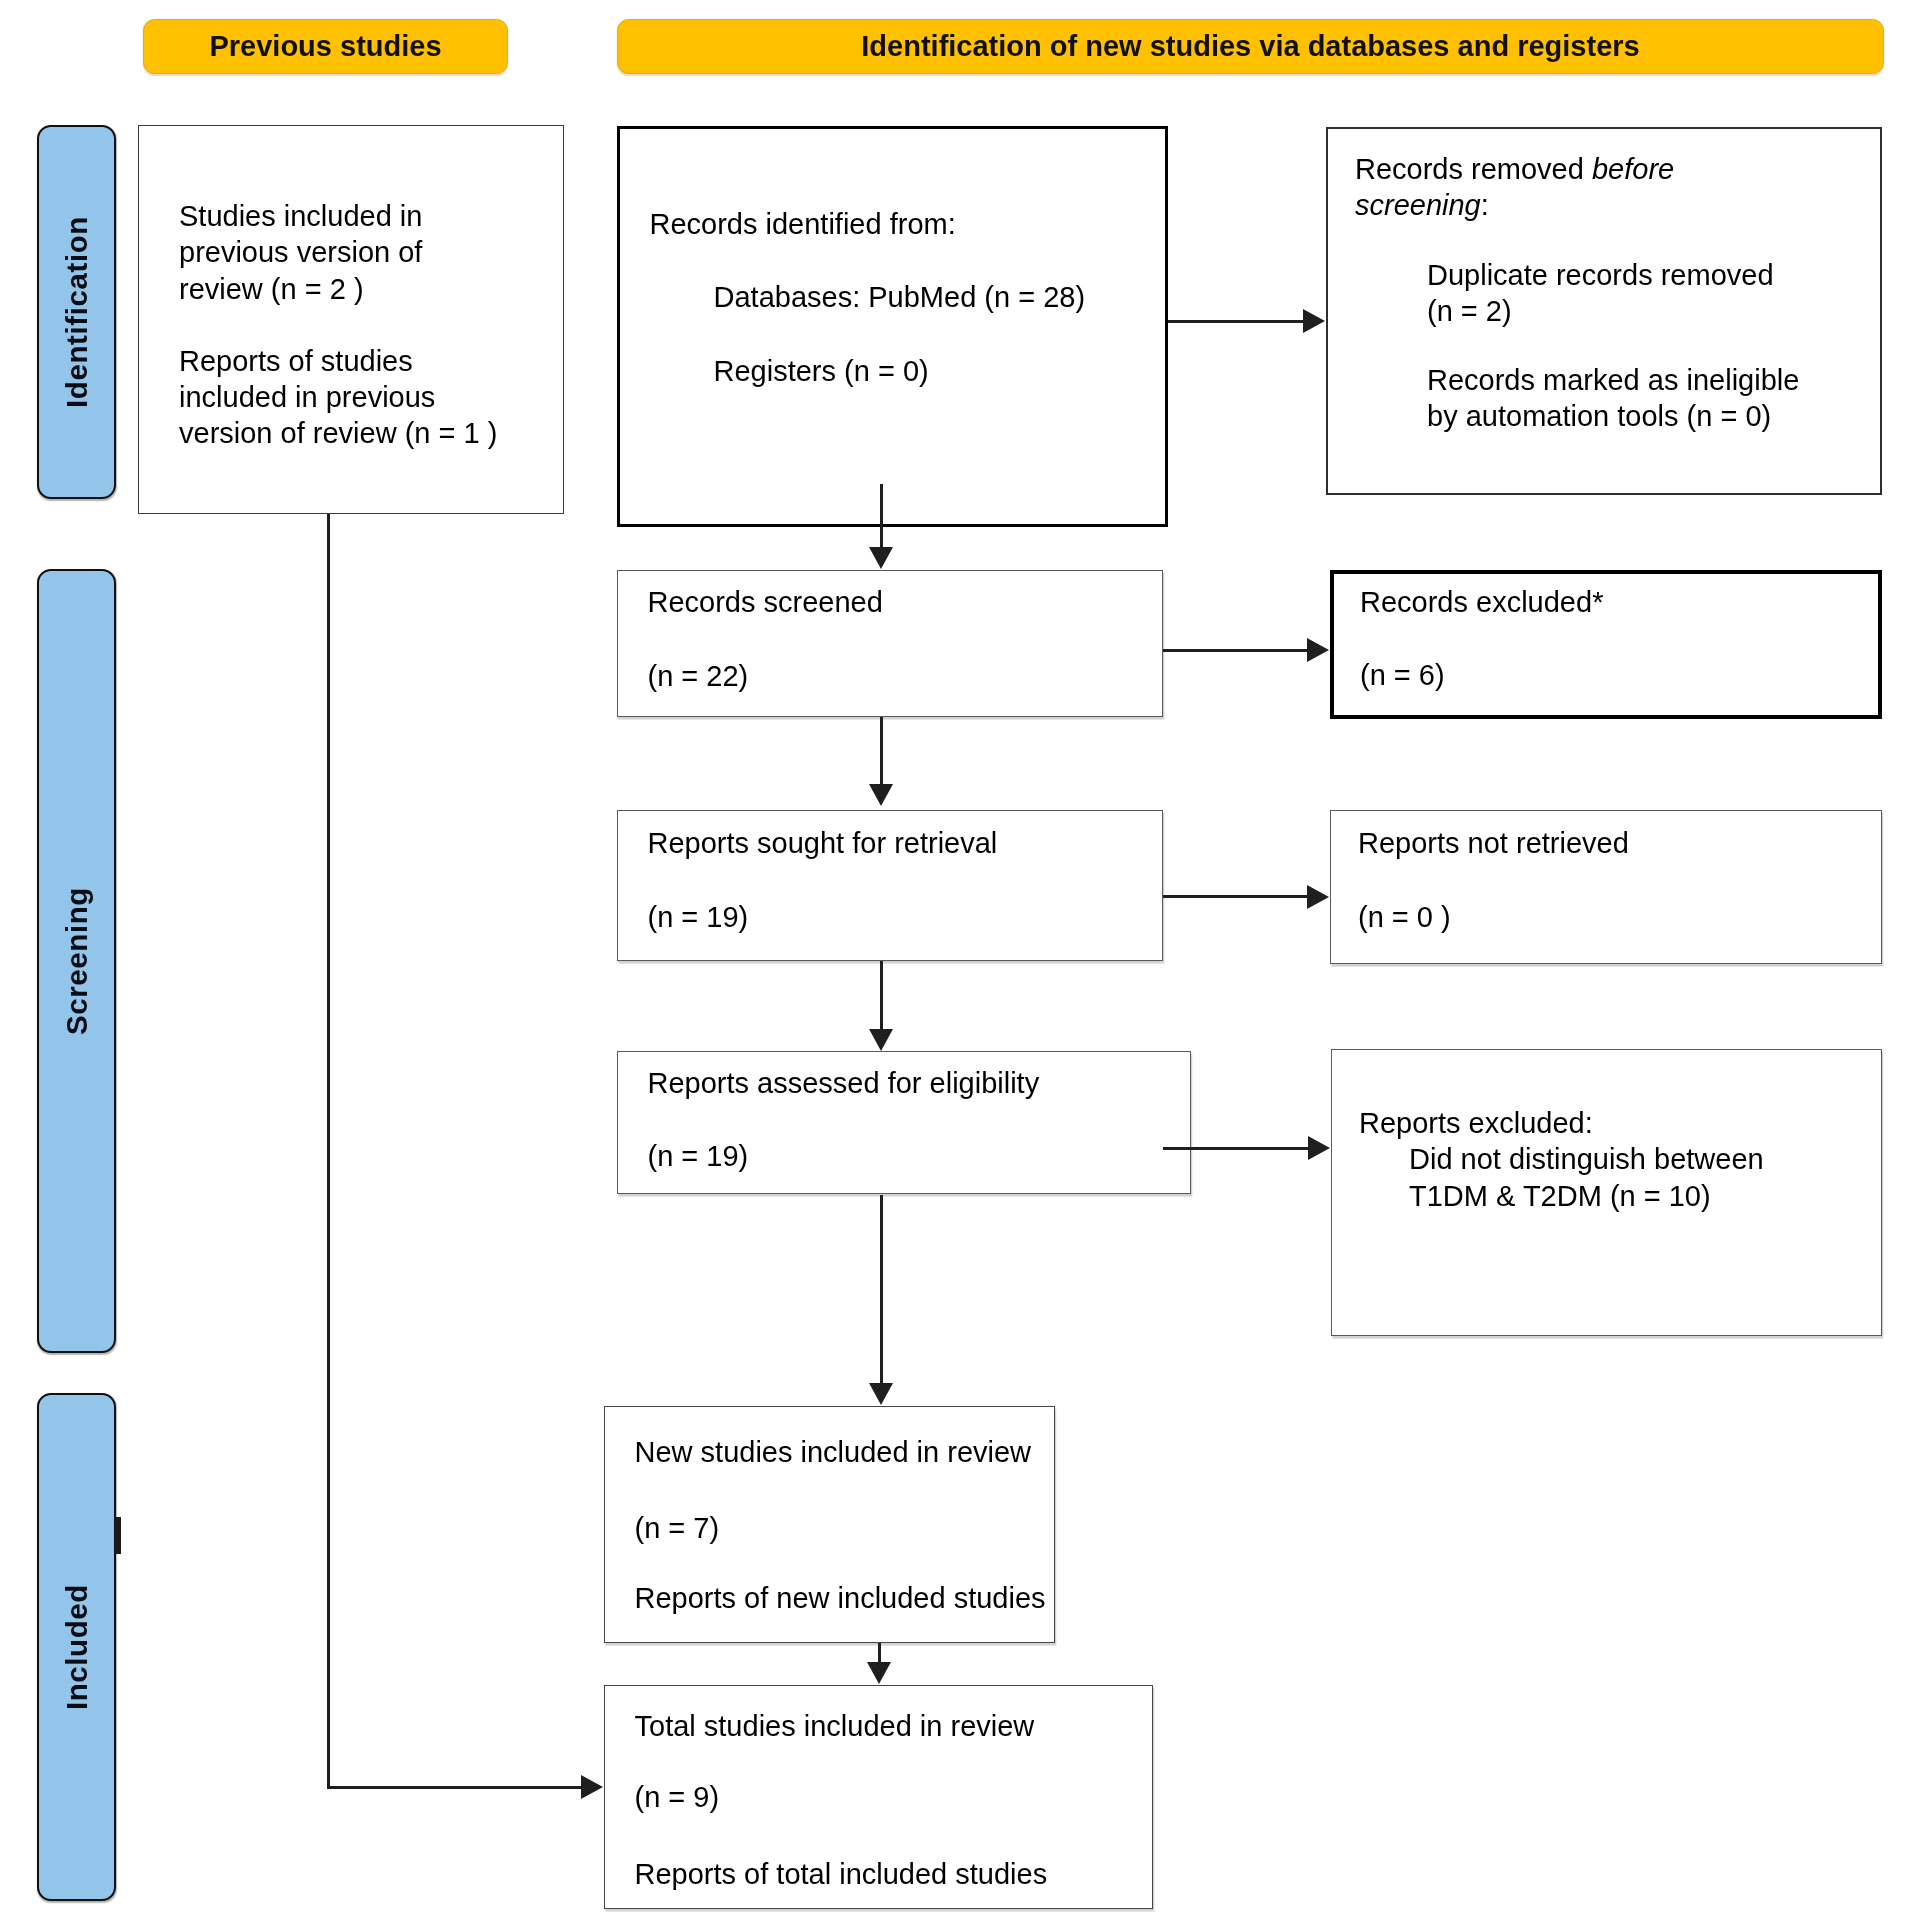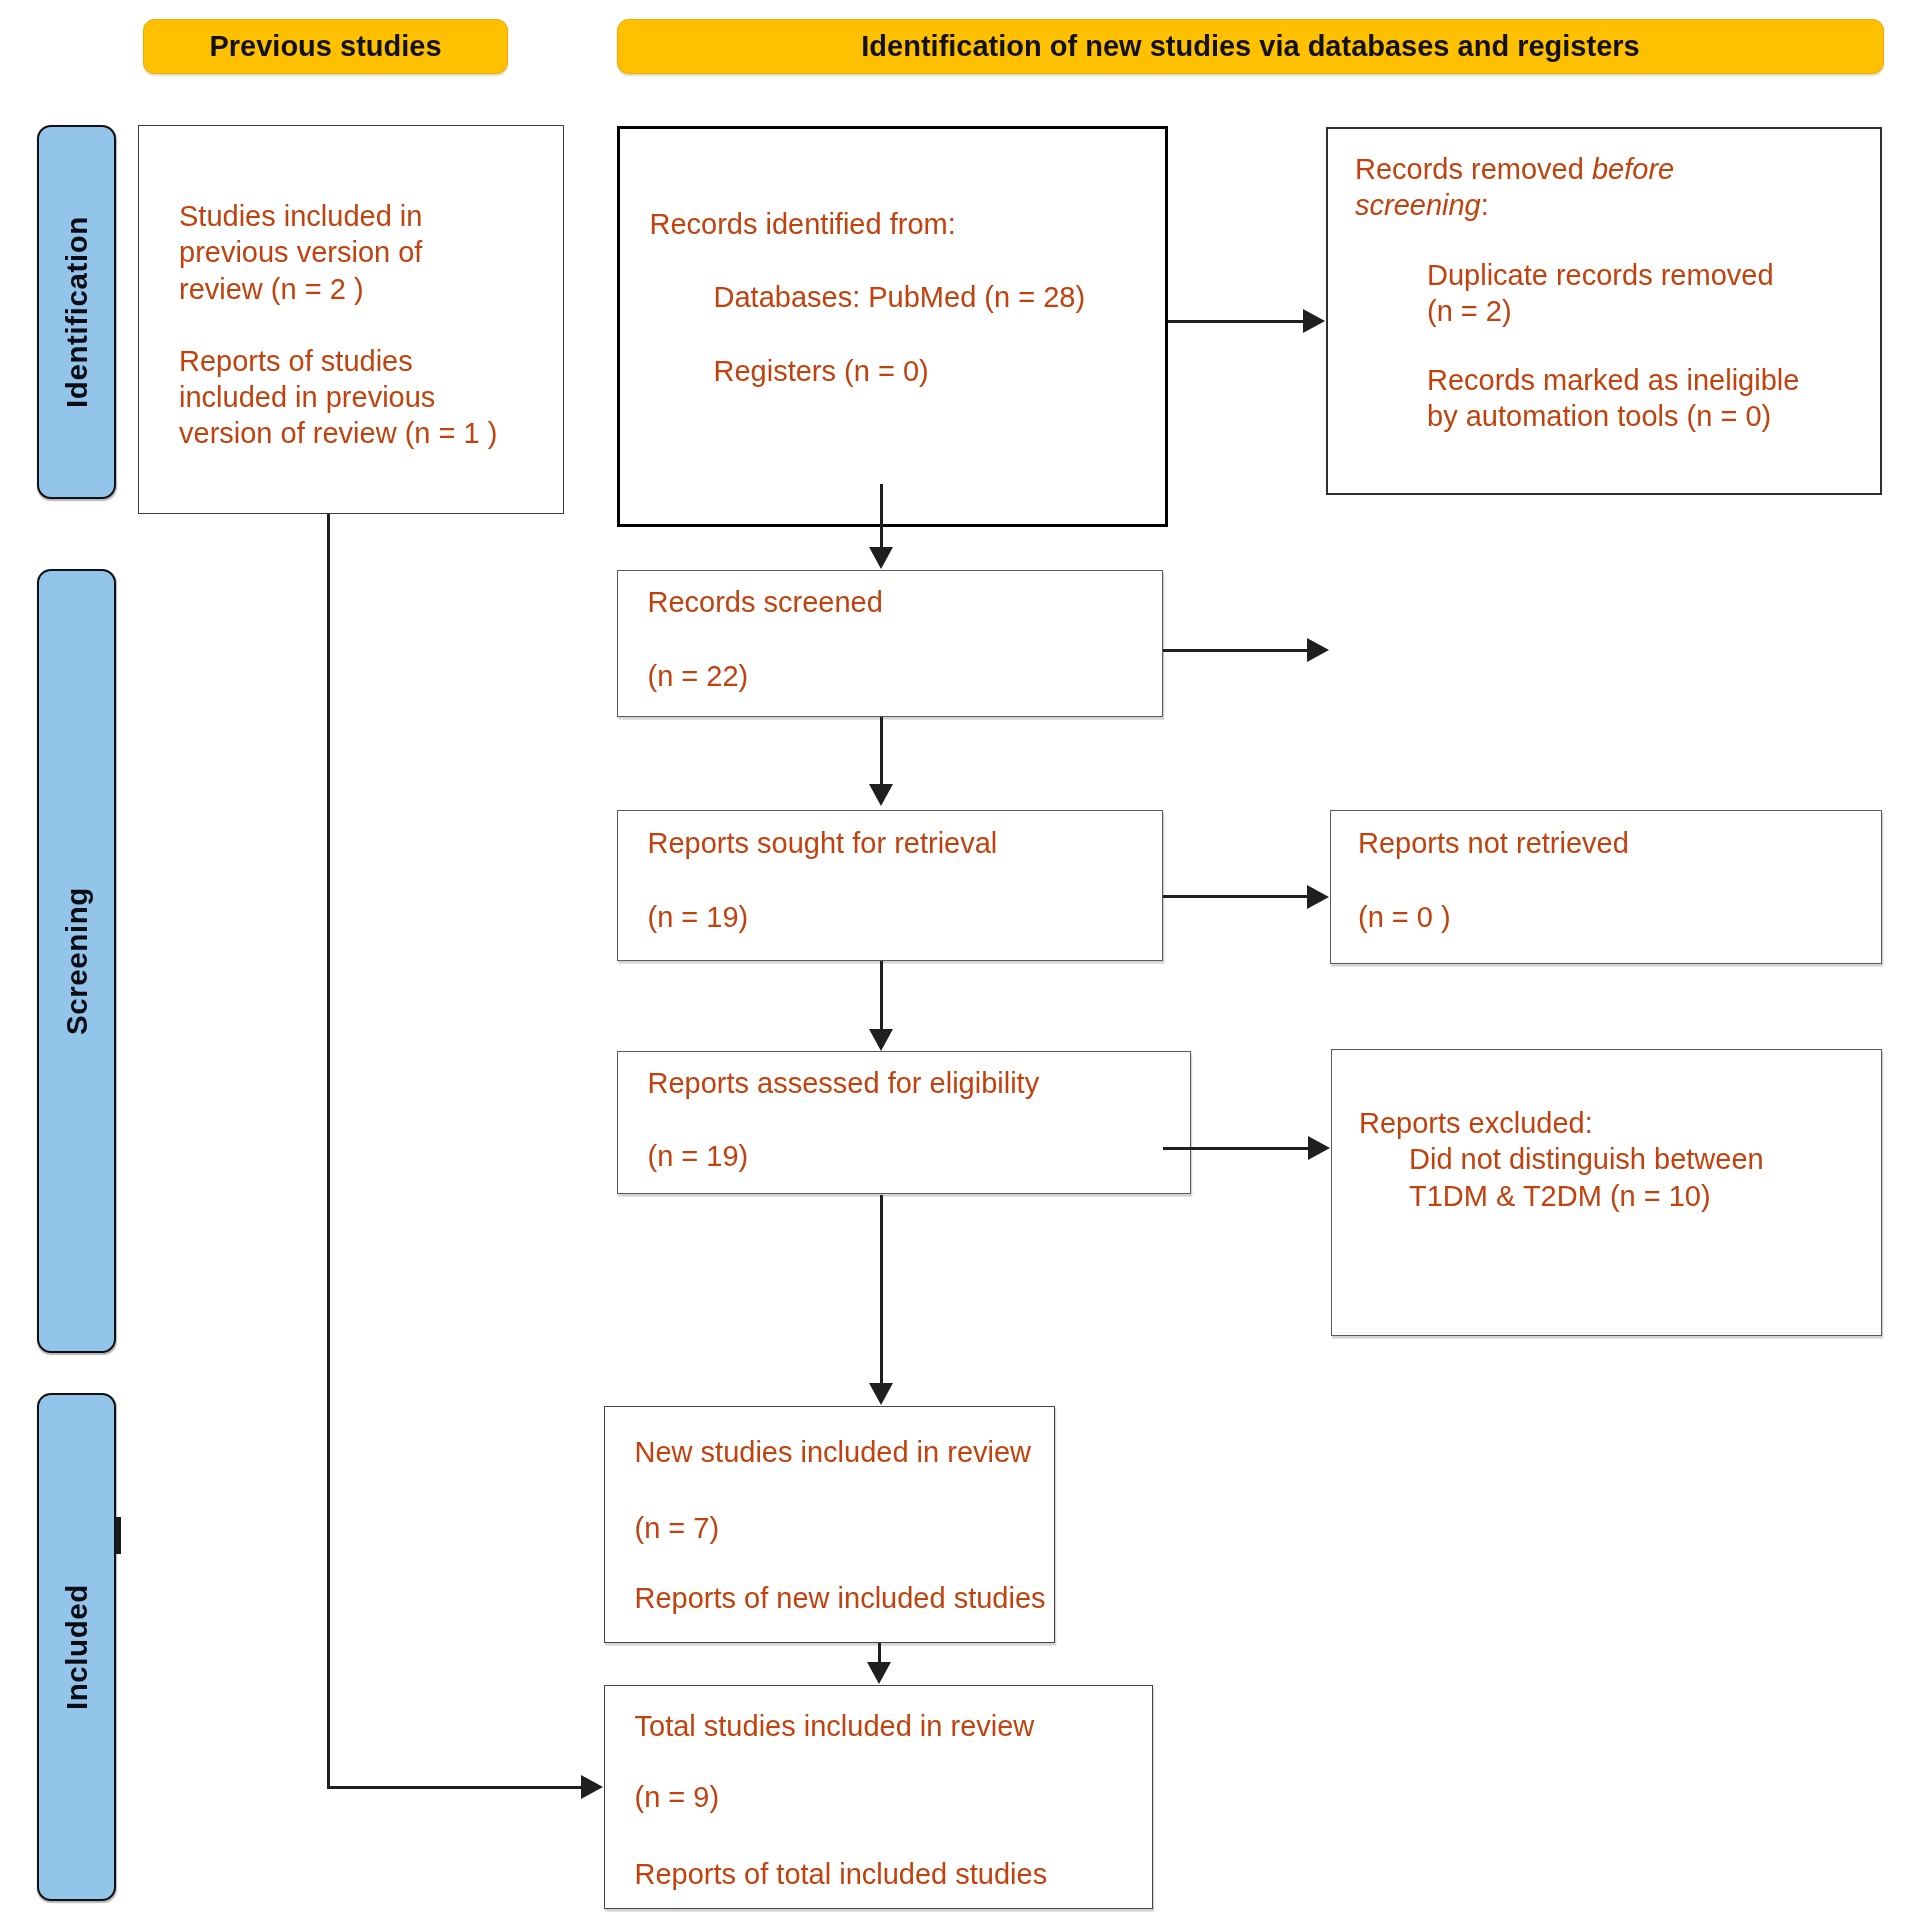--- a/index.html
+++ b/index.html
@@ -41,21 +41,21 @@
   }
   #tab-identification{top:125px;height:370px;}
   #tab-screening{top:569px;height:780px;}
   #tab-included{top:1393px;height:504px;}
   #tick-mark{position:absolute;left:115px;top:1517px;width:5.8px;height:37px;background:#1b1b1b;}
   
   .fbox{
     position:absolute;
     background:#ffffff;
     box-sizing:border-box;
-    font-size:29px;line-height:1.25;color:#c2410c;
+    font-size:29px;line-height:1.25;color:#000000;
   }
   .fbox .line{white-space:nowrap;}
   .gray-border{border:1.9px solid #5a5a5a;box-shadow:1.3px 2.6px 0 rgba(130,130,130,0.35);}
   #b-prev{left:138px;top:125px;width:426px;height:389px;border:1.9px solid #3c3c3c;padding:72px 15.4px 0 40px;}
   #b-prev .para2{margin-top:36px;}
   #b-ident{left:617px;top:126px;width:551px;height:401px;border:3.2px solid #000;padding:77px 15.4px 0 29.5px;}
   #b-ident .item{margin-top:37px;margin-left:64px;}
   #b-removed{left:1326px;top:127px;width:556px;height:368px;border:2.6px solid #2e2e2e;padding:22px 15.4px 0 27px;}
   #b-removed .item{margin-top:33px;margin-left:72px;}
   #b-screened{left:617px;top:570px;width:546px;height:147px;padding:13px 15.4px 0 29.5px;}
@@ -134,20 +134,24 @@
       <div class="line">Records marked as ineligible</div>
       <div class="line">by automation tools (n = 0)</div>
     </div>
   </div>
 
   <div class="fbox gray-border" id="b-screened">
     <div class="line">Records screened</div>
     <div class="line line2">(n = 22)</div>
   </div>
 
+  <div class="fbox" id="b-excluded">
+    <div class="line">Records excluded*</div>
+    <div class="line line2">(n = 6)</div>
+  </div>
 
   <div class="fbox gray-border" id="b-sought">
     <div class="line">Reports sought for retrieval</div>
     <div class="line line2">(n = 19)</div>
   </div>
 
   <div class="fbox gray-border" id="b-notret">
     <div class="line">Reports not retrieved</div>
     <div class="line line2">(n = 0 )</div>
   </div>

